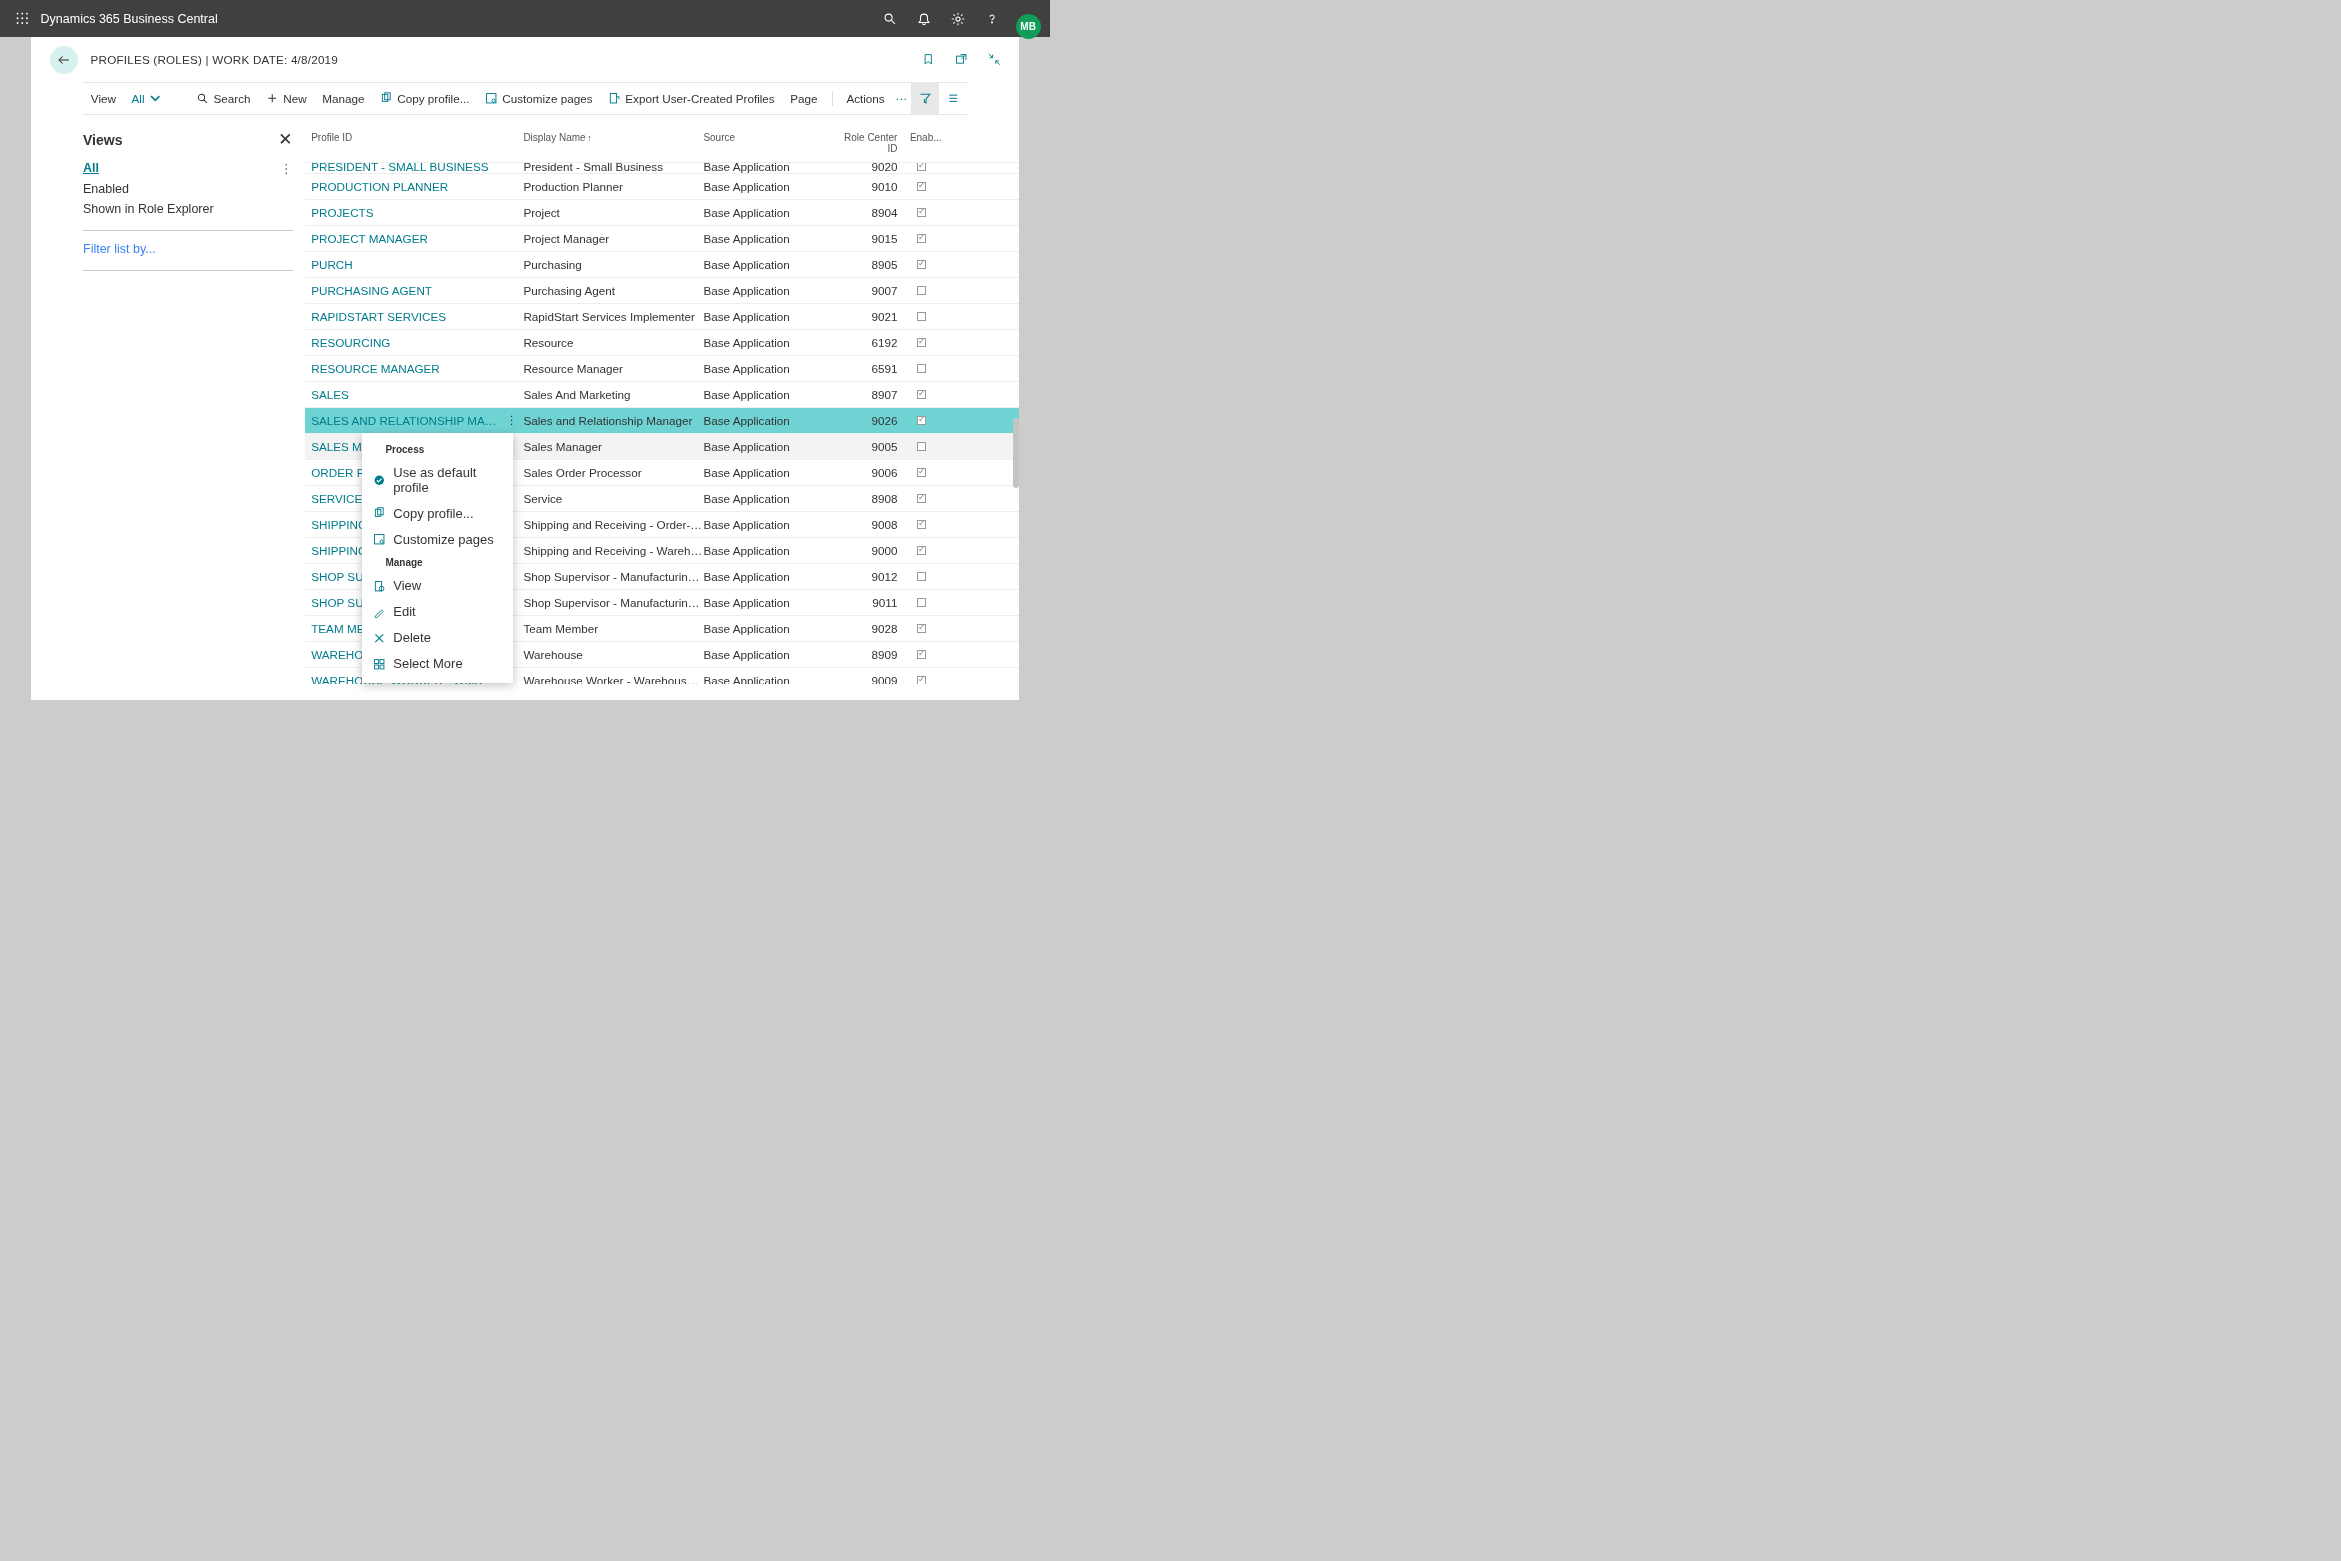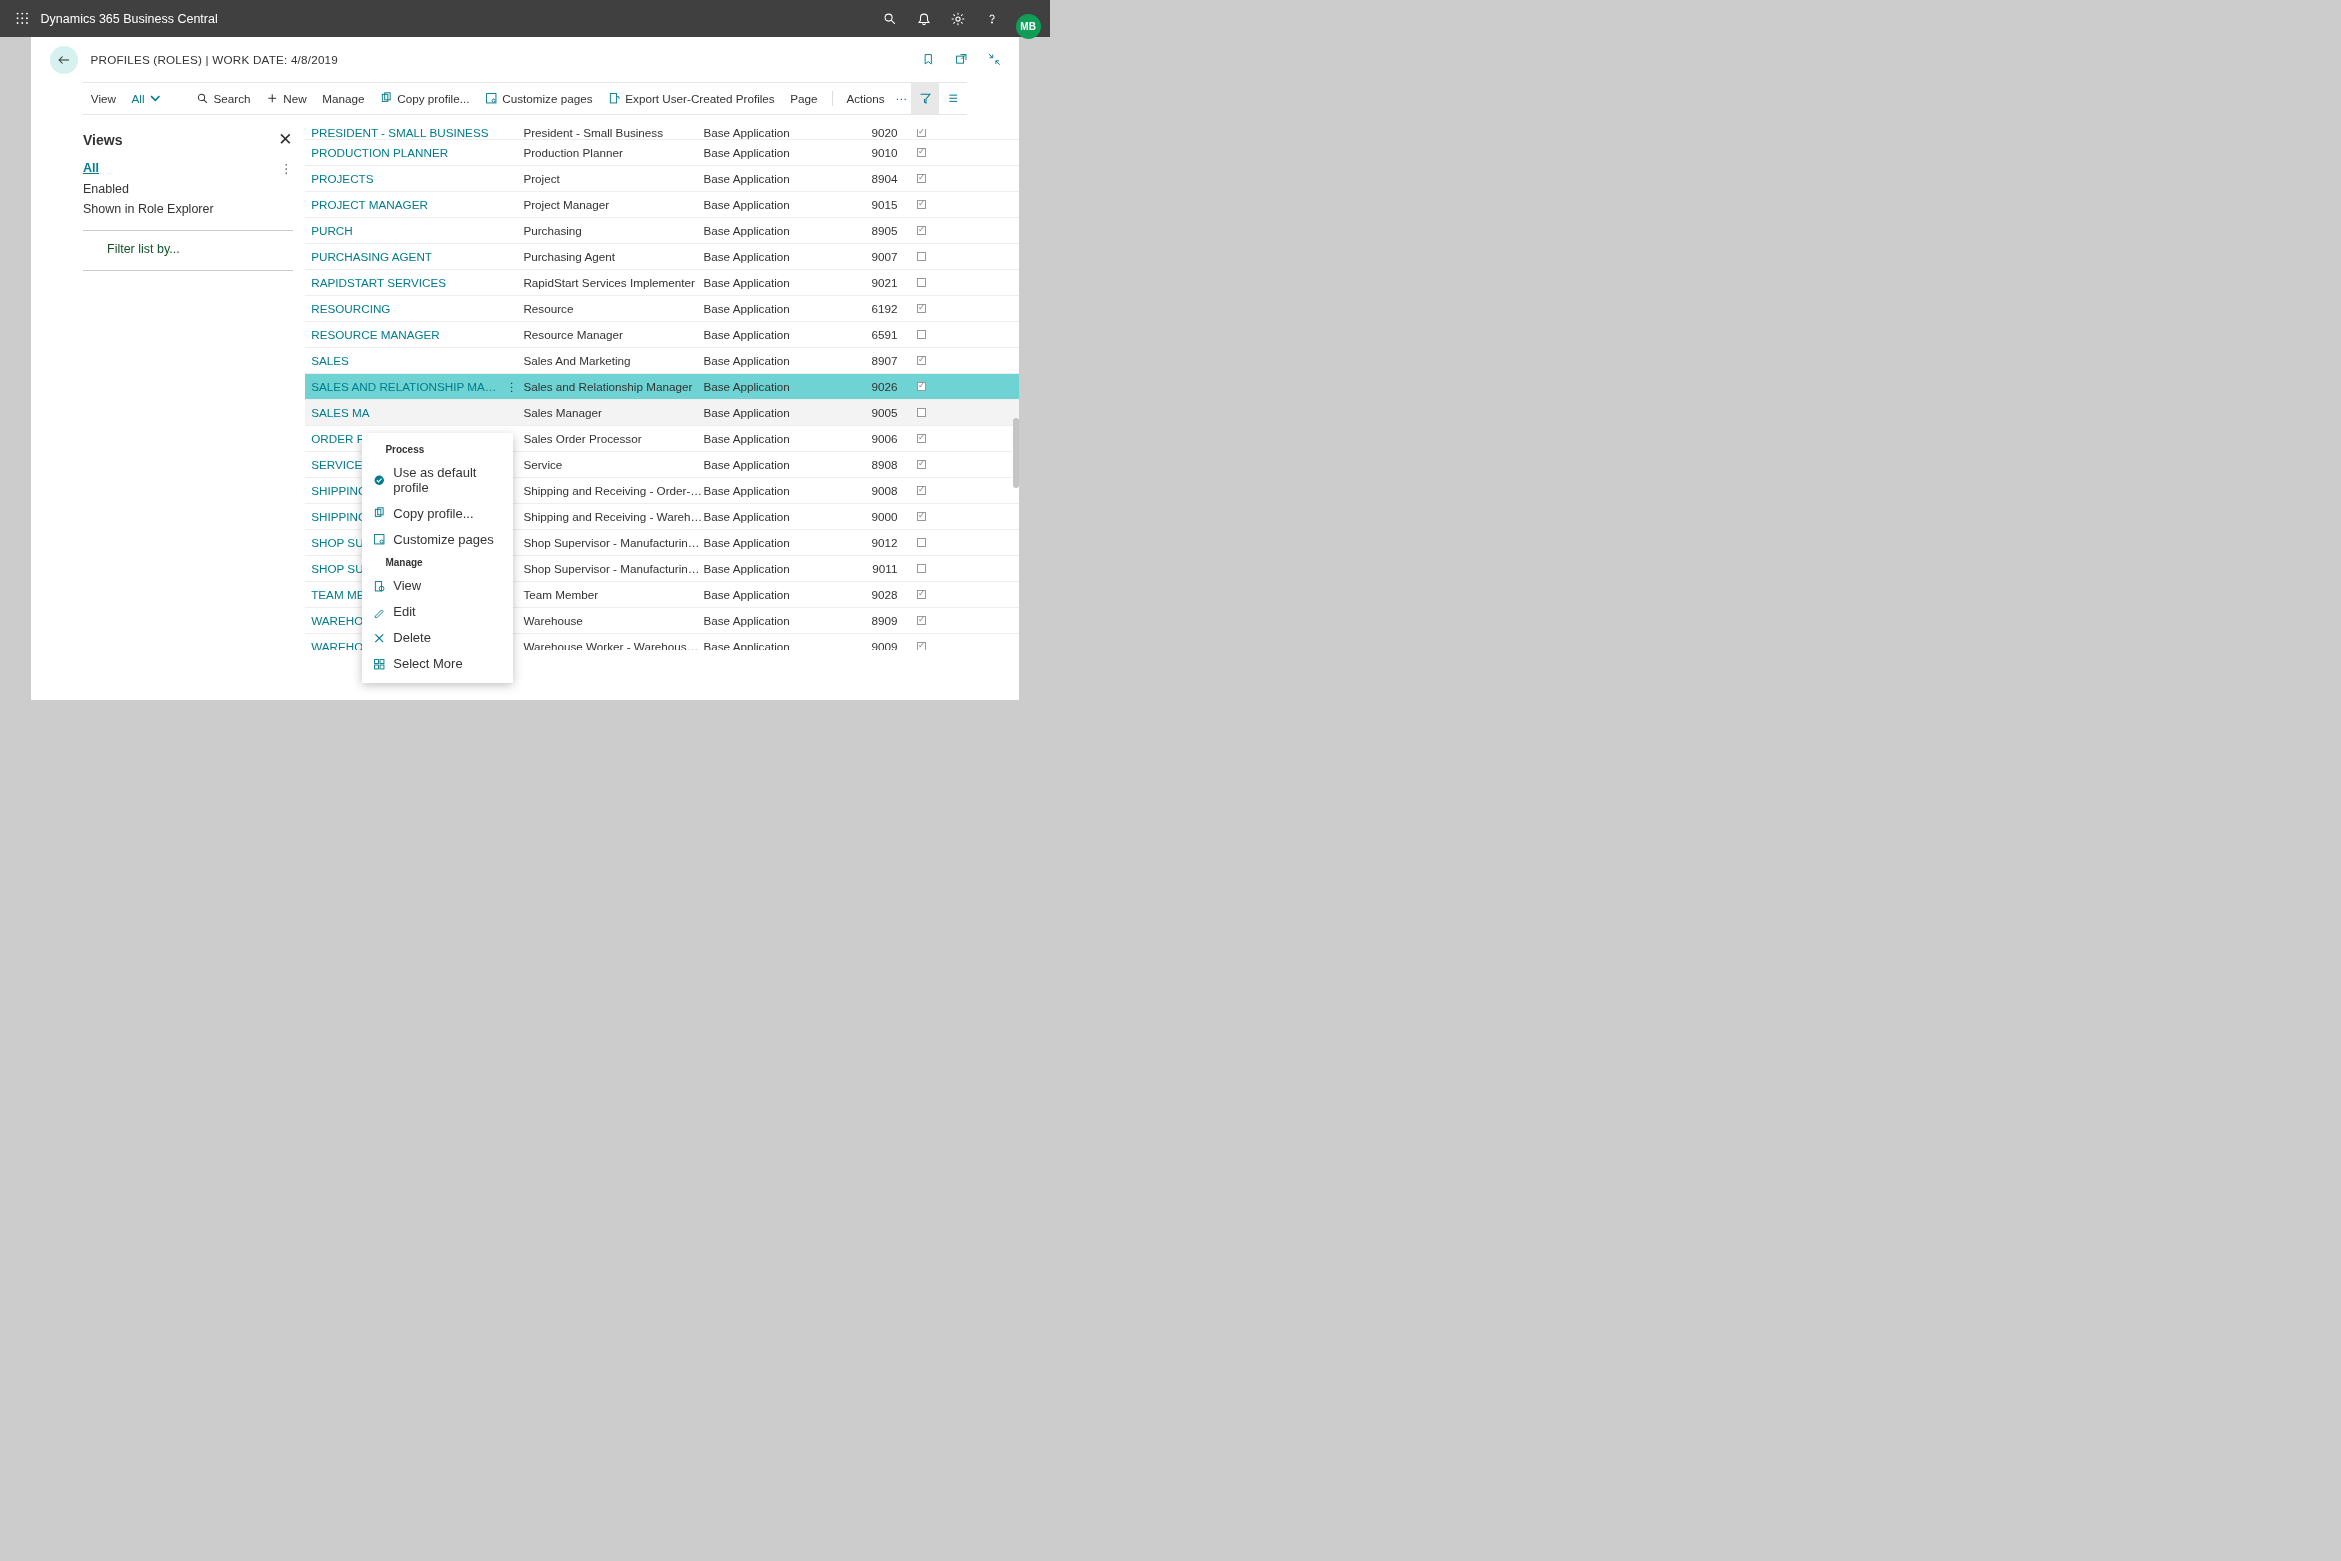--- a/index.html
+++ b/index.html
@@ -38,21 +38,21 @@
 .body { display: flex; padding: 14px 0 0 52px; }
 .sidebar { width: 222px; padding-right: 12.5px; }
 .sidebar-hdr { display: flex; align-items: center; justify-content: space-between; margin-bottom: 7.8px; }
 .sidebar-hdr h3 { font-size: 14px; font-weight: 600; color: #333; }
 .close-x { font-size: 17px; color: #333; cursor: pointer; font-weight: 300; }
 .view-row { display: flex; align-items: center; justify-content: space-between; padding: 3.1px 0; font-size: 12.5px; cursor: pointer; }
 .view-row.active .vlabel { color: #007c8c; font-weight: 700; text-decoration: underline; }
 .view-row .vlabel { color: #333; }
 .view-row .vmore { color: #666; font-size: 12.5px; }
 .side-sep { border-top: 0.8px solid #ccc; margin: 11px 0 7.8px; }
-.filter-link { font-size: 12.5px; color: #14532d; cursor: pointer; padding: 3.1px 0; margin-left: 24px; }
+.filter-link { font-size: 12.5px; color: #3b82f6; cursor: pointer; padding: 3.1px 0; }
 
 
 .table-wrap { flex: 1; position: relative; }
 .table-head { display: flex; font-size: 10px; color: #555; padding: 3.1px 0 7.8px; border-bottom: 0.8px solid #eee; }
 .col-pid { width: 195px; padding-left: 6.2px; }
 .col-menu { width: 23.4px; }
 .col-dn { width: 180px; }
 .col-src { width: 133px; }
 .col-rcid { width: 61px; text-align: right; }
 .col-en { width: 36px; text-align: center; padding-left: 12.5px; }
@@ -250,20 +250,30 @@
           <div class="view-row">
             <span class="vlabel">Shown in Role Explorer</span>
           </div>
         </div>
       <div class="side-sep"></div>
       <div class="filter-link">Filter list by...</div>
       <div class="side-sep"></div>
     </div>
 
     <div class="table-wrap">
+      <div class="table-head">
+        <div class="col-pid">Profile ID</div>
+        <div class="col-menu"></div>
+        <div class="col-dn">
+          <span>Display Name</span><span class="sort-arrow">↑</span>
+        </div>
+        <div class="col-src">Source</div>
+        <div class="col-rcid">Role Center ID</div>
+        <div class="col-en">Enab...</div>
+      </div>
       <div class="rows" id="rows">
           <div class="row partial">
             <div class="c-pid">PRESIDENT - SMALL BUSINESS</div>
             <div class="c-menu"></div>
             <div class="c-dn">President - Small Business</div>
             <div class="c-src">Base Application</div>
             <div class="c-rcid">9020</div>
             <div class="c-en"><span class="chk on"></span></div>
           </div>
           <div class="row">

